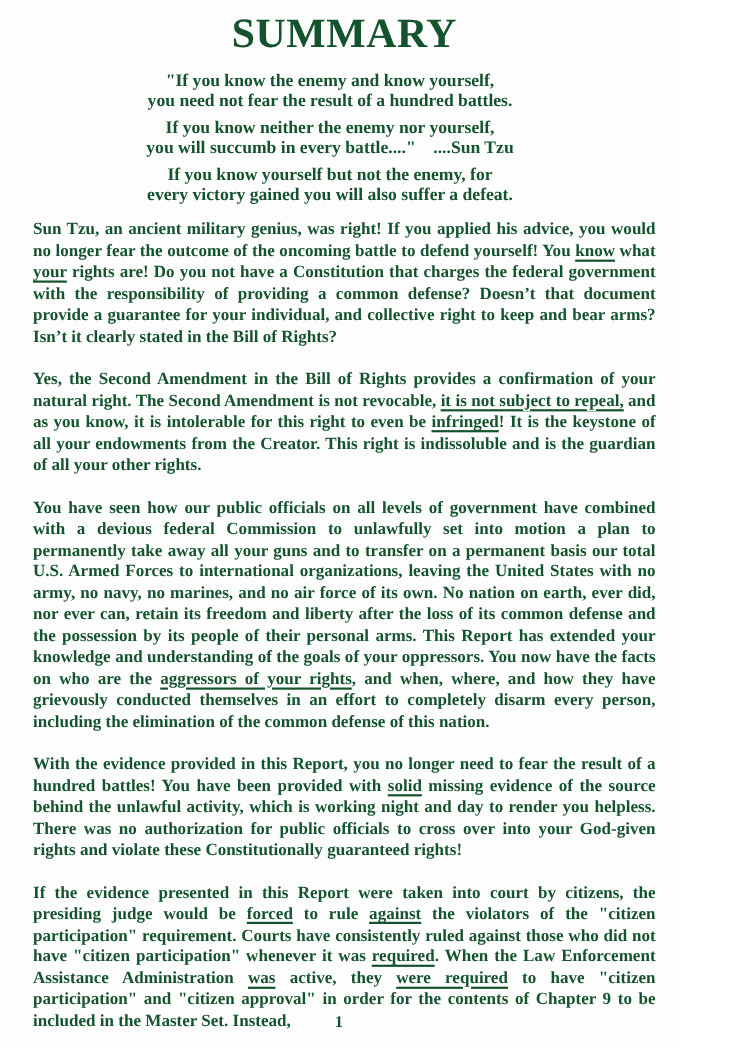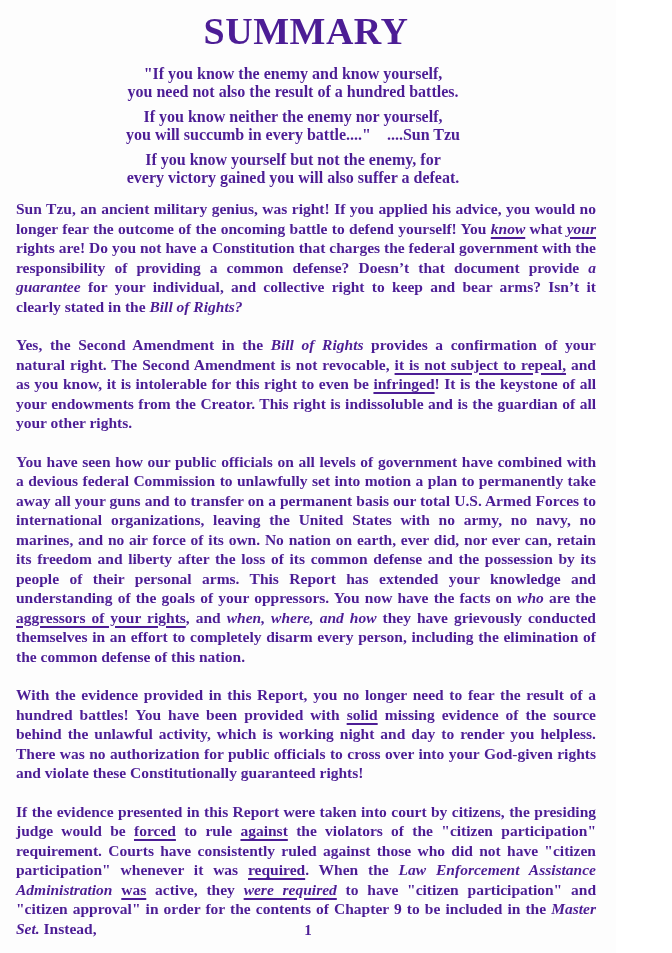--- a/index.html
+++ b/index.html
@@ -6,24 +6,24 @@
     margin: 0;
     padding: 0;
     background: #ffffff;
   }
   .page {
     position: relative;
     width: 616px;
     height: 953px;
     box-sizing: border-box;
     background: #fdfdfd;
-    color: #4c1d95;
+    color: #14532d;
     font-family: "Liberation Serif", "DejaVu Serif", serif;
     font-weight: 700;
-    padding: 12px 20px 0 16px;
+    padding: 12px 20px 0 30px;
     overflow: hidden;
   }
   .title {
     margin: 0;
     text-align: center;
     font-size: 38px;
     line-height: 1;
     letter-spacing: 0.5px;
     font-weight: 700;
   }
@@ -36,21 +36,21 @@
   }
   .stanza { margin-bottom: 7px; }
   .quote-line { white-space: pre-wrap; }
   .body-text { margin-top: 12px; }
   .body-text p {
     margin: 0 0 19px 0;
     font-size: 15.5px;
     line-height: 19.5px;
     text-align: justify;
   }
-  .it { font-style: italic; }
+  .it { }
   .un {
     text-decoration: underline;
     text-decoration-thickness: 1.5px;
     text-underline-offset: 2.5px;
   }
   .page-number {
     position: absolute;
     bottom: 14px;
     left: 0;
     width: 100%;
@@ -61,21 +61,21 @@
 </head>
 <body>
 
 <div class="page">
 
   <h1 class="title">SUMMARY</h1>
 
   <div class="quote">
     <div class="stanza">
       <div class="quote-line">"If you know the enemy and know yourself,</div>
-      <div class="quote-line">you need not also the result of a hundred battles.</div>
+      <div class="quote-line">you need not fear the result of a hundred battles.</div>
     </div>
     <div class="stanza">
       <div class="quote-line">If you know neither the enemy nor yourself,</div>
       <div class="quote-line">you will succumb in every battle...."&nbsp;&nbsp;&nbsp;&nbsp;....Sun Tzu</div>
     </div>
     <div class="stanza">
       <div class="quote-line">If you know yourself but not the enemy, for</div>
       <div class="quote-line">every victory gained you will also suffer a defeat.</div>
     </div>
   </div>

